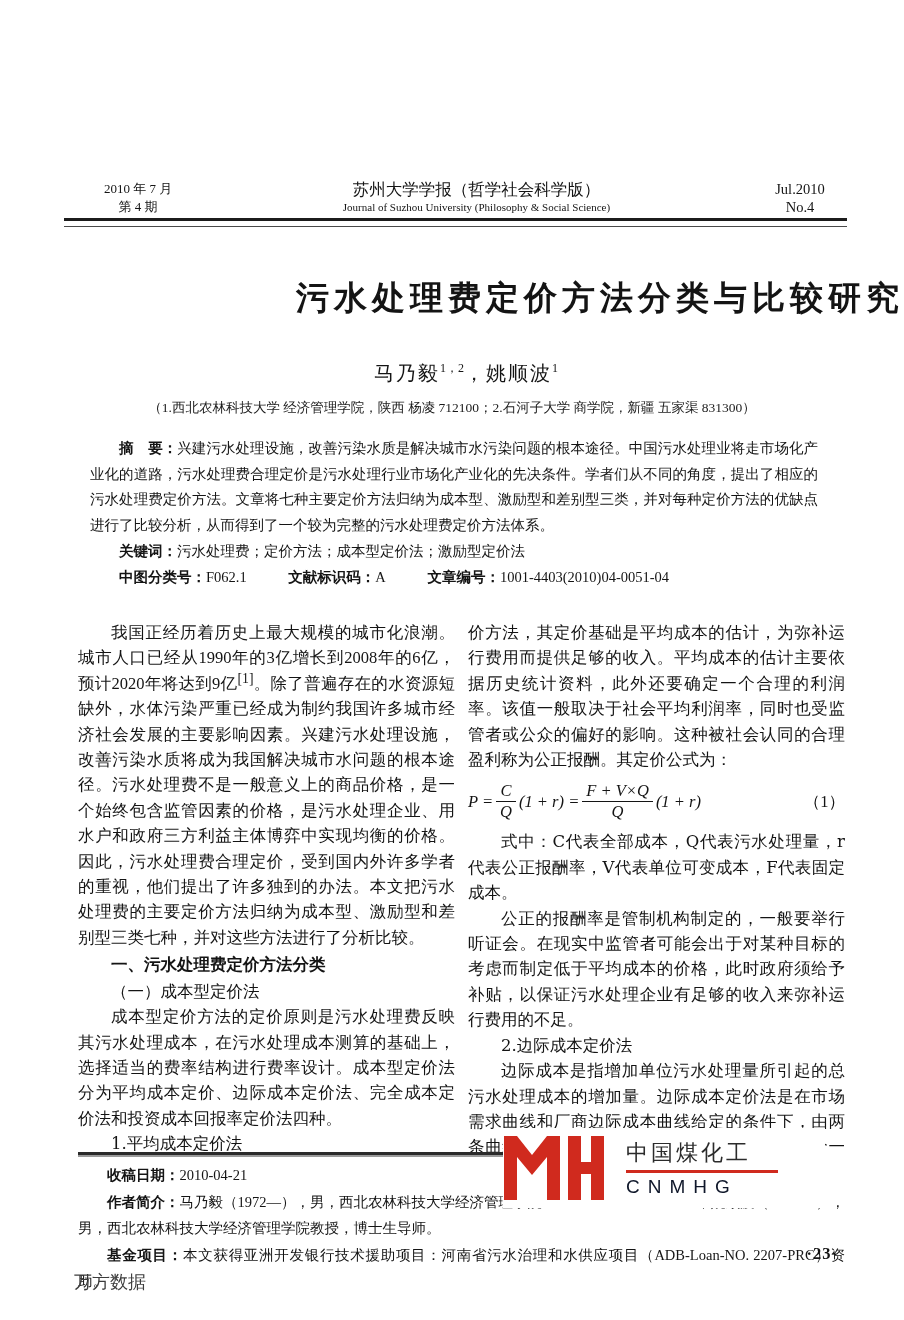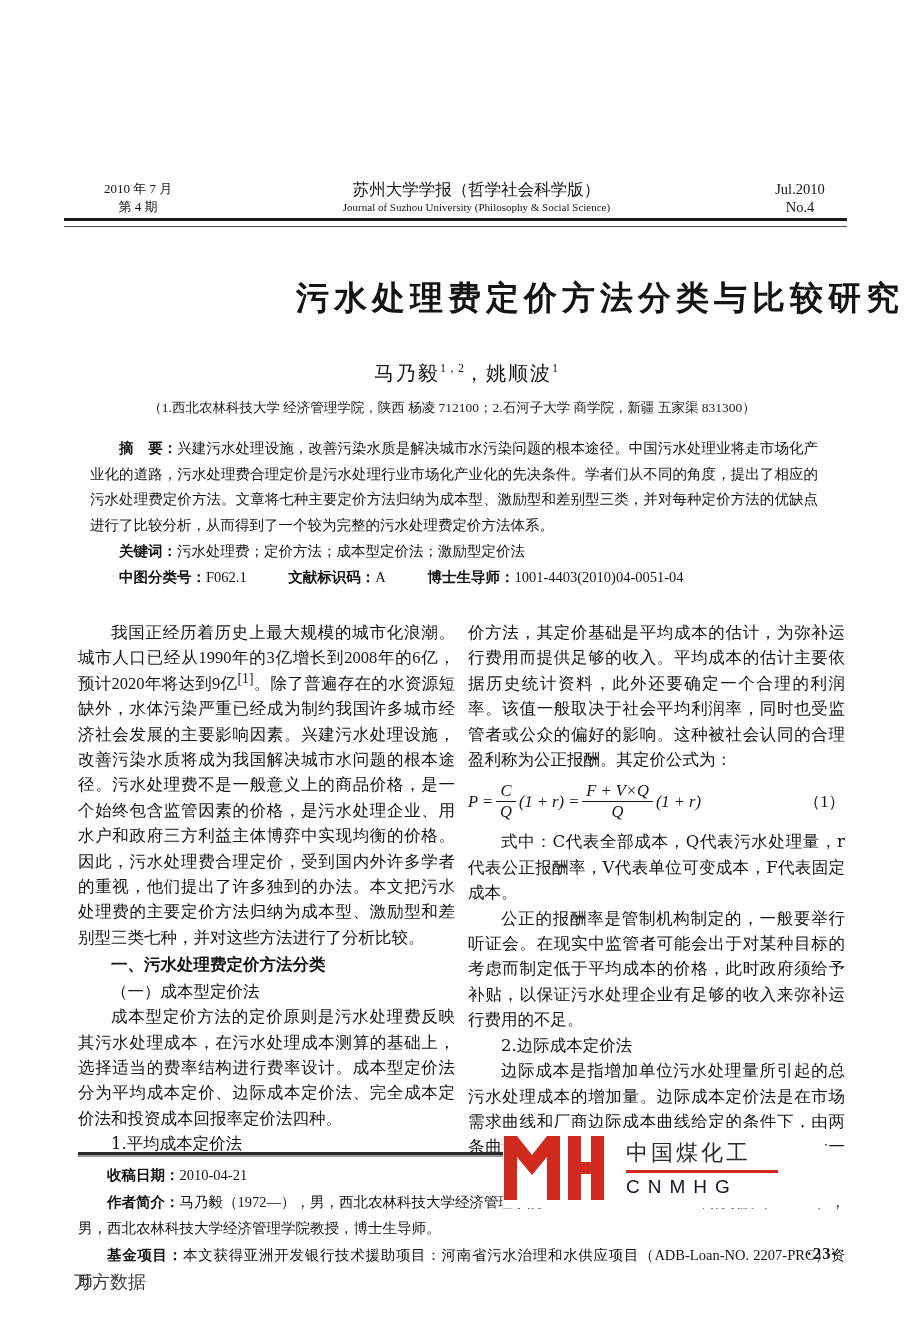--- a/index.html
+++ b/index.html
@@ -93,21 +93,21 @@
   <div class="abs">
     <div class="lead">
       <span class="hei">摘　要：</span><span>兴建污水处理设施，改善污染水质是解决城市水污染问题的根本途径。中国污水处理业将走市场化产业化的道路，污水处理费合理定价是污水处理行业市场化产业化的先决条件。学者们从不同的角度，提出了相应的污水处理费定价方法。文章将七种主要定价方法归纳为成本型、激励型和差别型三类，并对每种定价方法的优缺点进行了比较分析，从而得到了一个较为完整的污水处理费定价方法体系。</span>
     </div>
     <div class="kwline">
       <span class="hei">关键词：</span><span class="kai">污水处理费；定价方法；成本型定价法；激励型定价法</span>
     </div>
     <div class="clcline">
       <span class="pair"><span class="hei">中图分类号：</span><span>F062.1</span></span>
       <span class="pair"><span class="hei">文献标识码：</span><span>A</span></span>
-      <span class="pair"><span class="hei">博士生导师：</span><span>1001-4403(2010)04-0051-04</span></span>
+      <span class="pair"><span class="hei">文章编号：</span><span>1001-4403(2010)04-0051-04</span></span>
     </div>
   </div>
 
   <div class="body">
     <div class="col">
       <p><span>我国正经历着历史上最大规模的城市化浪潮。城市人口已经从1990年的3亿增长到2008年的6亿，预计2020年将达到9亿</span><sup>[1]</sup><span>。除了普遍存在的水资源短缺外，水体污染严重已经成为制约我国许多城市经济社会发展的主要影响因素。兴建污水处理设施，改善污染水质将成为我国解决城市水问题的根本途径。污水处理费不是一般意义上的商品价格，是一个始终包含监管因素的价格，是污水处理企业、用水户和政府三方利益主体博弈中实现均衡的价格。因此，污水处理费合理定价，受到国内外许多学者的重视，他们提出了许多独到的办法。本文把污水处理费的主要定价方法归纳为成本型、激励型和差别型三类七种，并对这些方法进行了分析比较。</span></p>
       <div class="h1">一、污水处理费定价方法分类</div>
       <p class="sub kai">（一）成本型定价法</p>
       <p>成本型定价方法的定价原则是污水处理费反映其污水处理成本，在污水处理成本测算的基础上，选择适当的费率结构进行费率设计。成本型定价法分为平均成本定价、边际成本定价法、完全成本定价法和投资成本回报率定价法四种。</p>
       <p class="sub kai">1.平均成本定价法</p>

